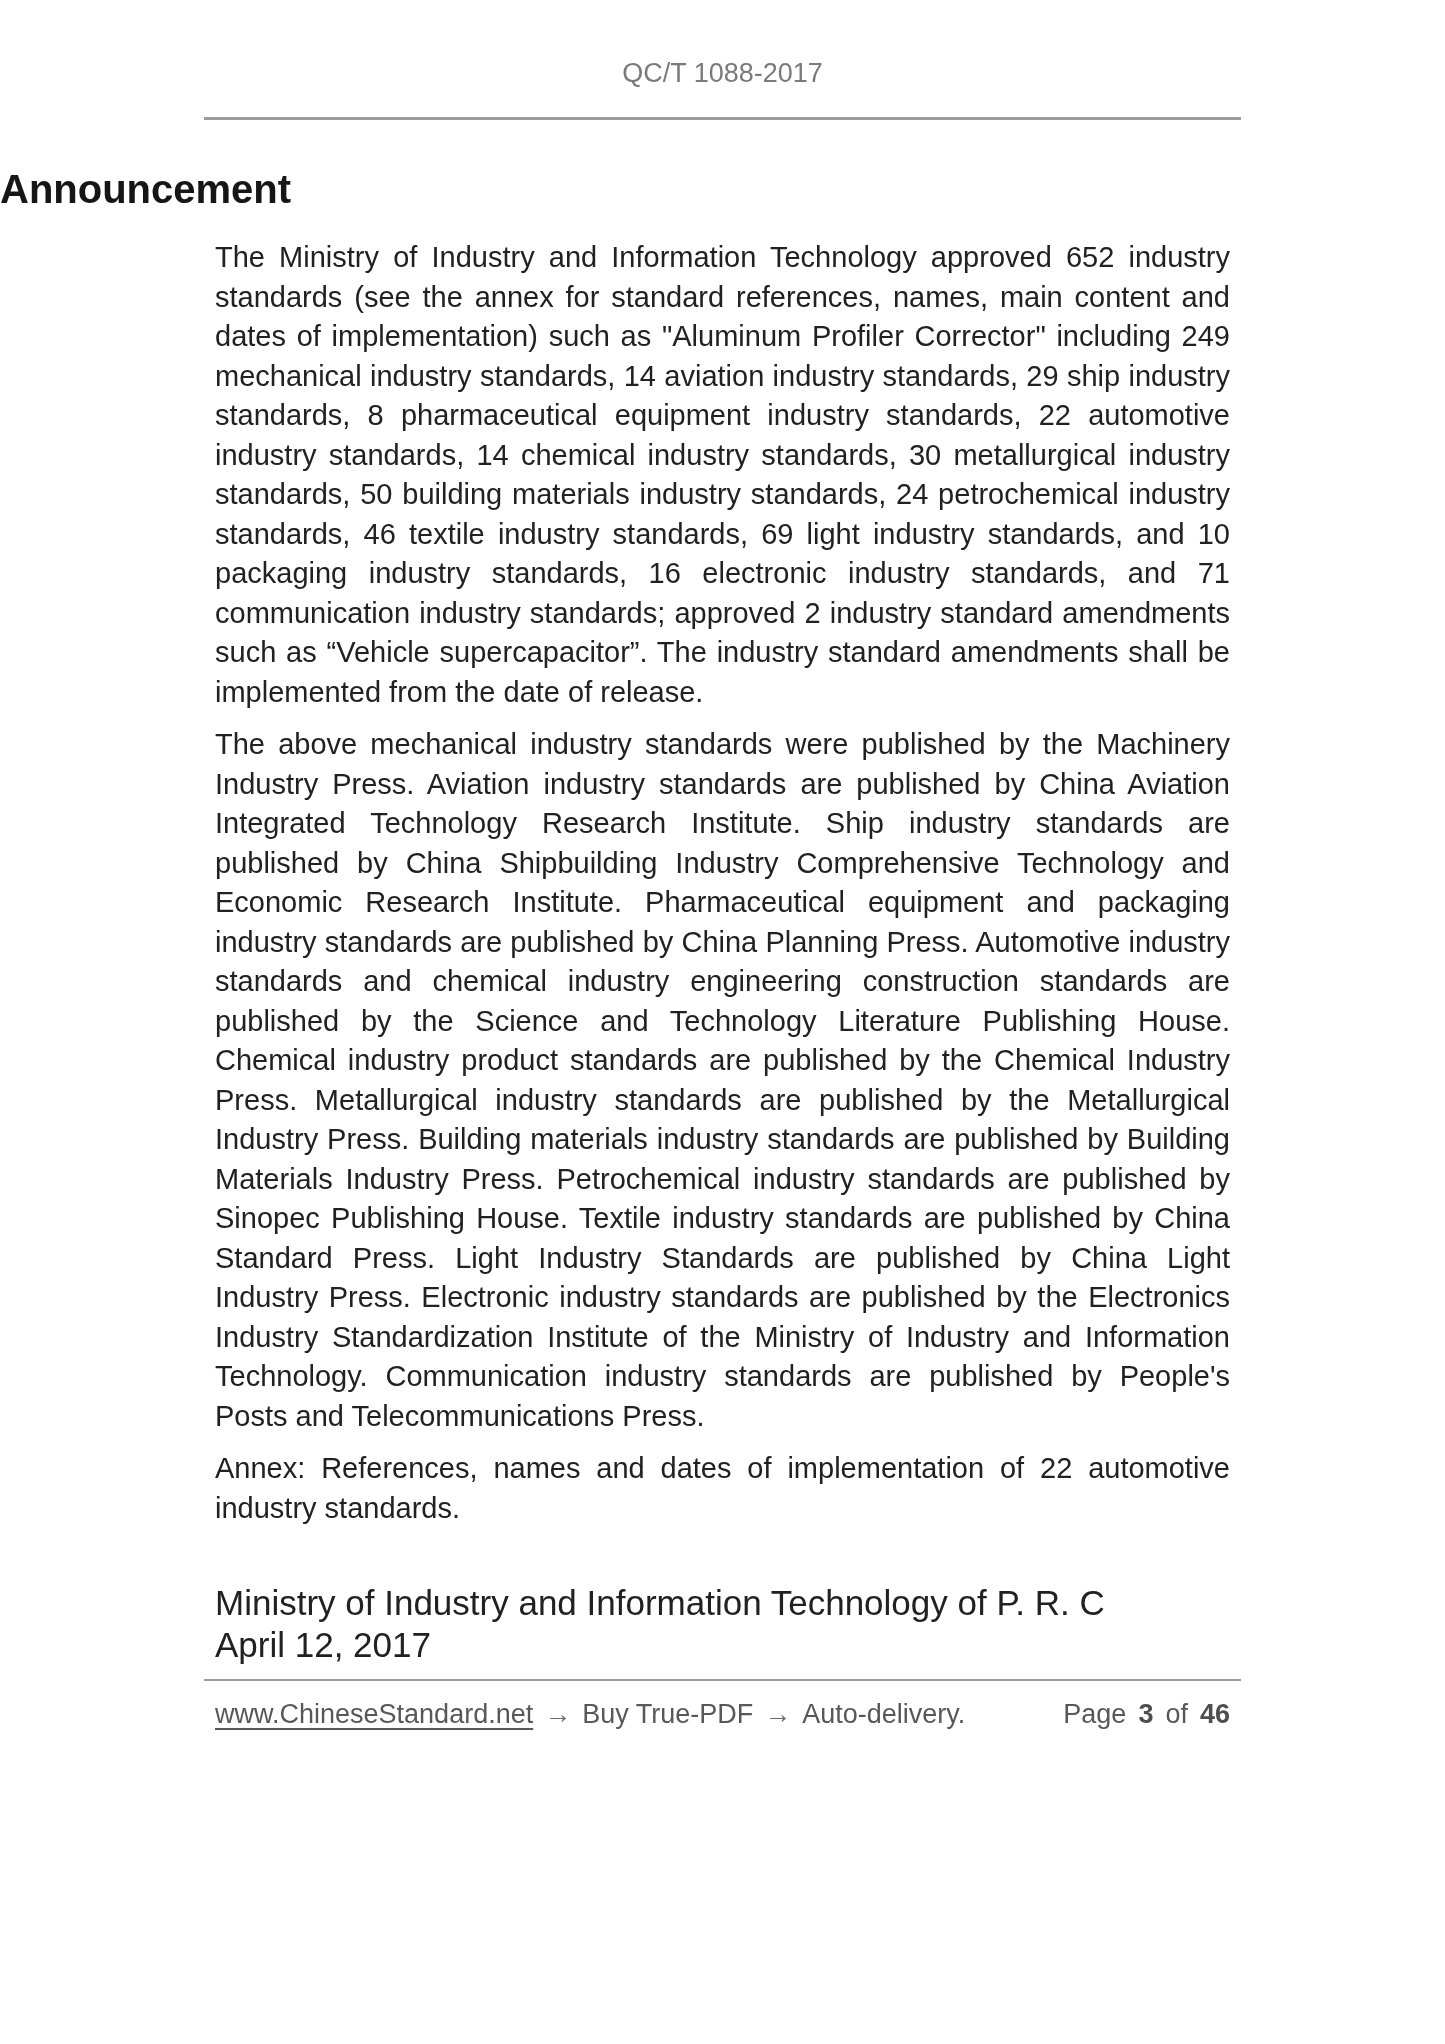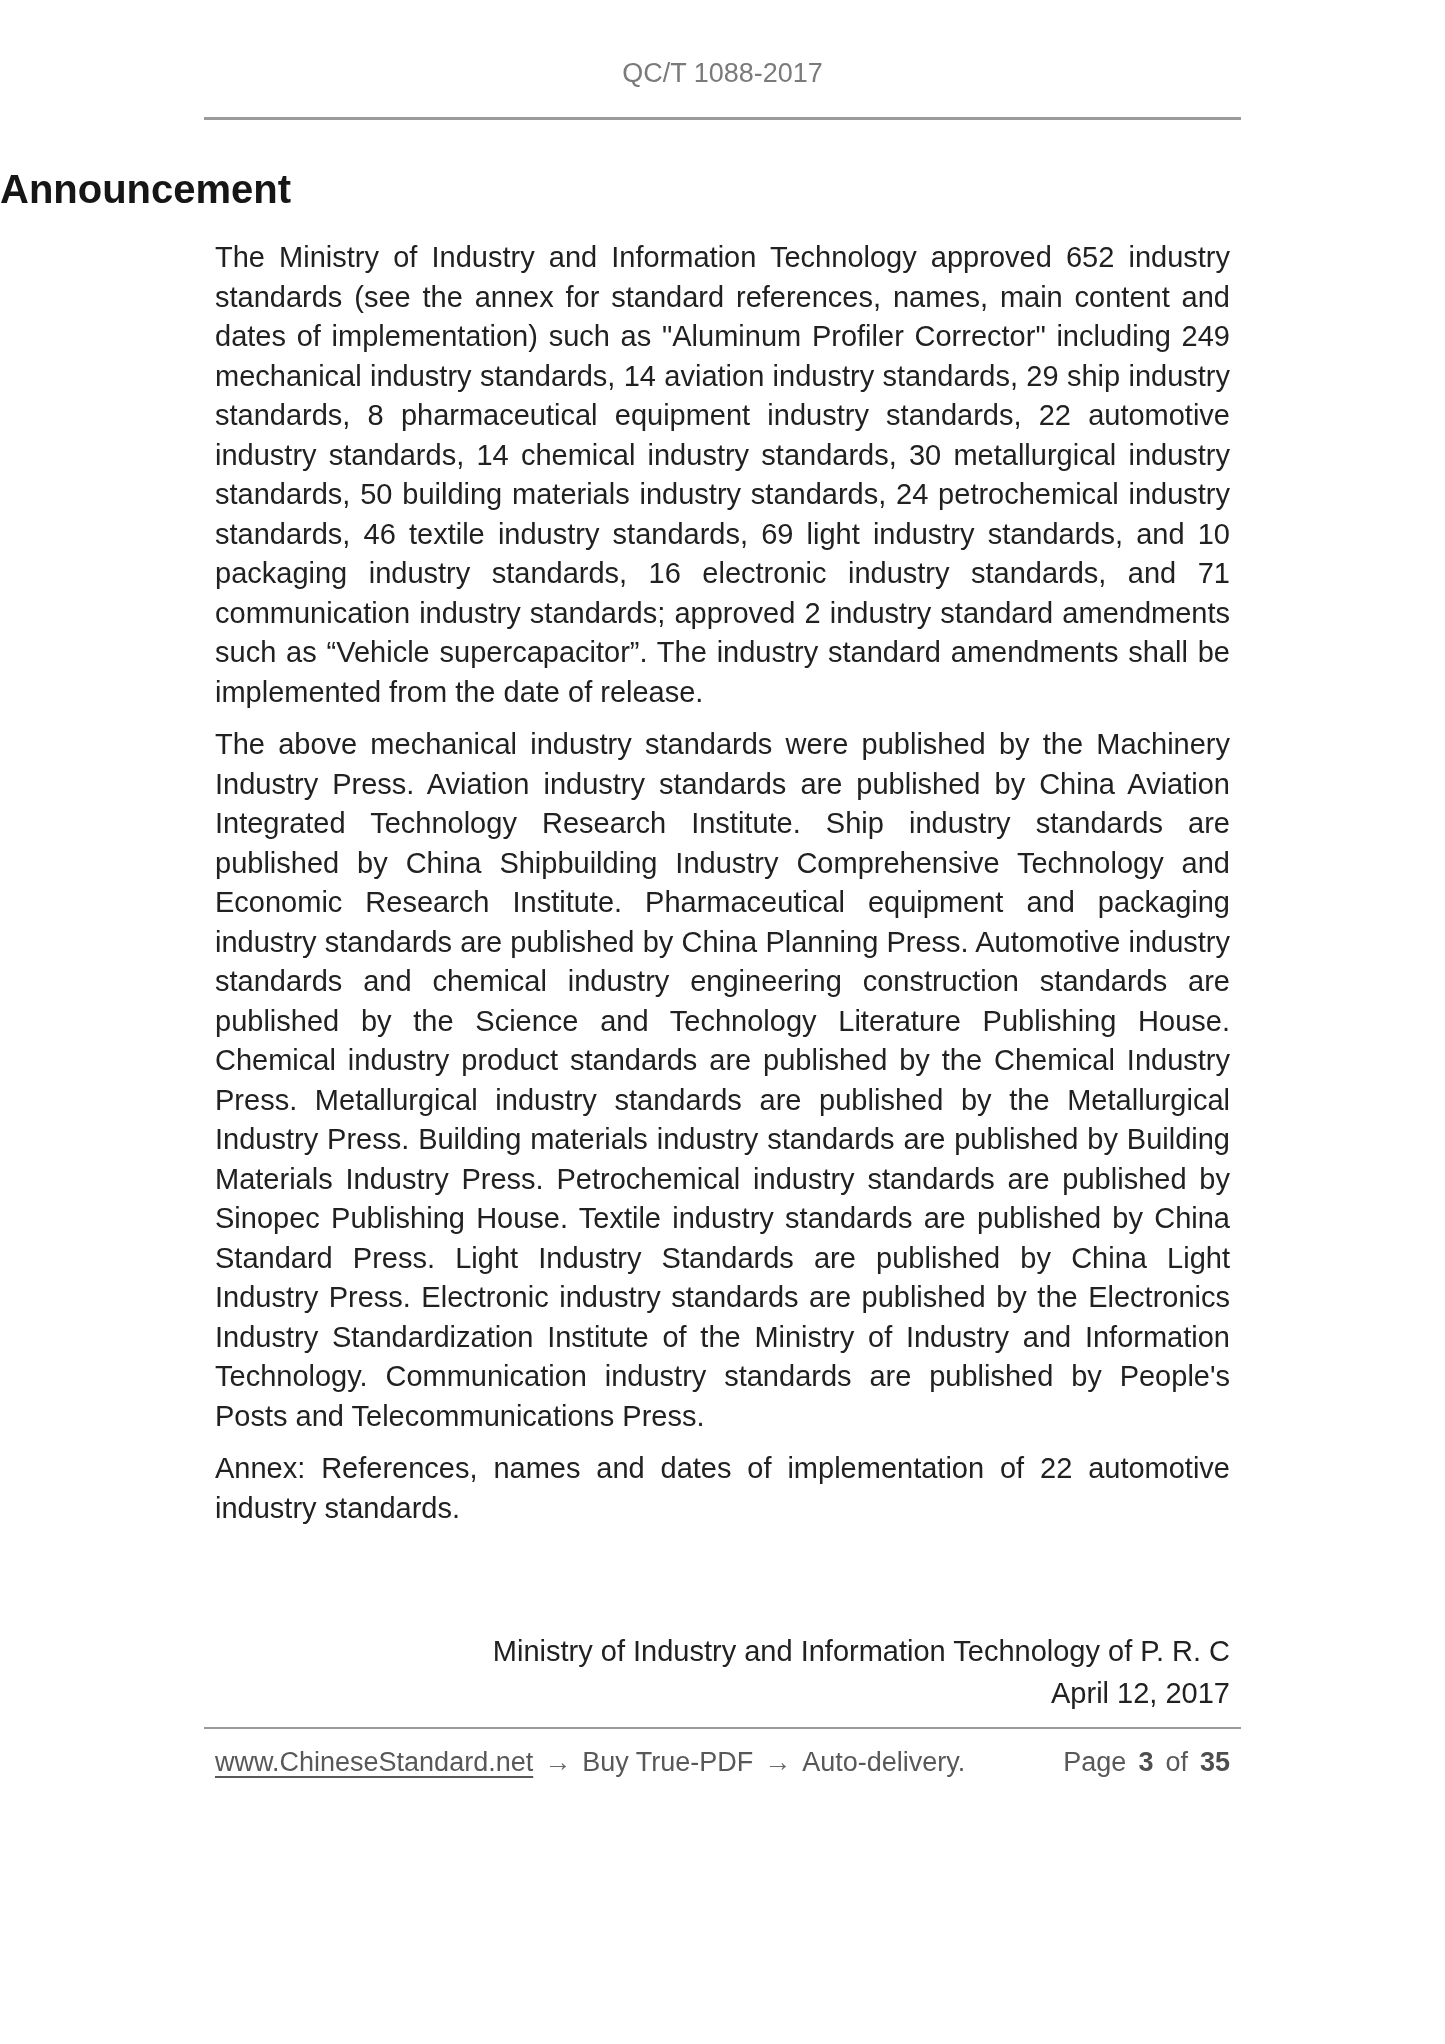--- a/index.html
+++ b/index.html
@@ -62,23 +62,23 @@
     color: #212121;
     margin: 0;
   }
   .para.first {
     margin-top: 24px;
   }
   .para.gap {
     margin-top: 13px;
   }
   .signature {
-    margin-top: 102px;
-    text-align: right;
-    font-size: 29px;
+    margin-top: 54px;
+    text-align: left;
+    font-size: 35px;
     line-height: 42px;
     color: #212121;
   }
   .footer-rule {
     margin-top: 13px;
   }
   .footer-row {
     margin: 17px 215px 0 215px;
     width: 1015px;
     display: flex;
@@ -144,17 +144,17 @@
       <span class="site-link">www.ChineseStandard.net</span>
       <span class="arrow">→</span>
       <span>Buy True-PDF</span>
       <span class="arrow">→</span>
       <span>Auto-delivery.</span>
     </div>
     <div class="footer-right">
       <span>Page</span>
       <span class="pagenum">3</span>
       <span>of</span>
-      <span class="pagenum">35</span>
+      <span class="pagenum">46</span>
     </div>
   </div>
 
 </div>
 
 </body></html>

